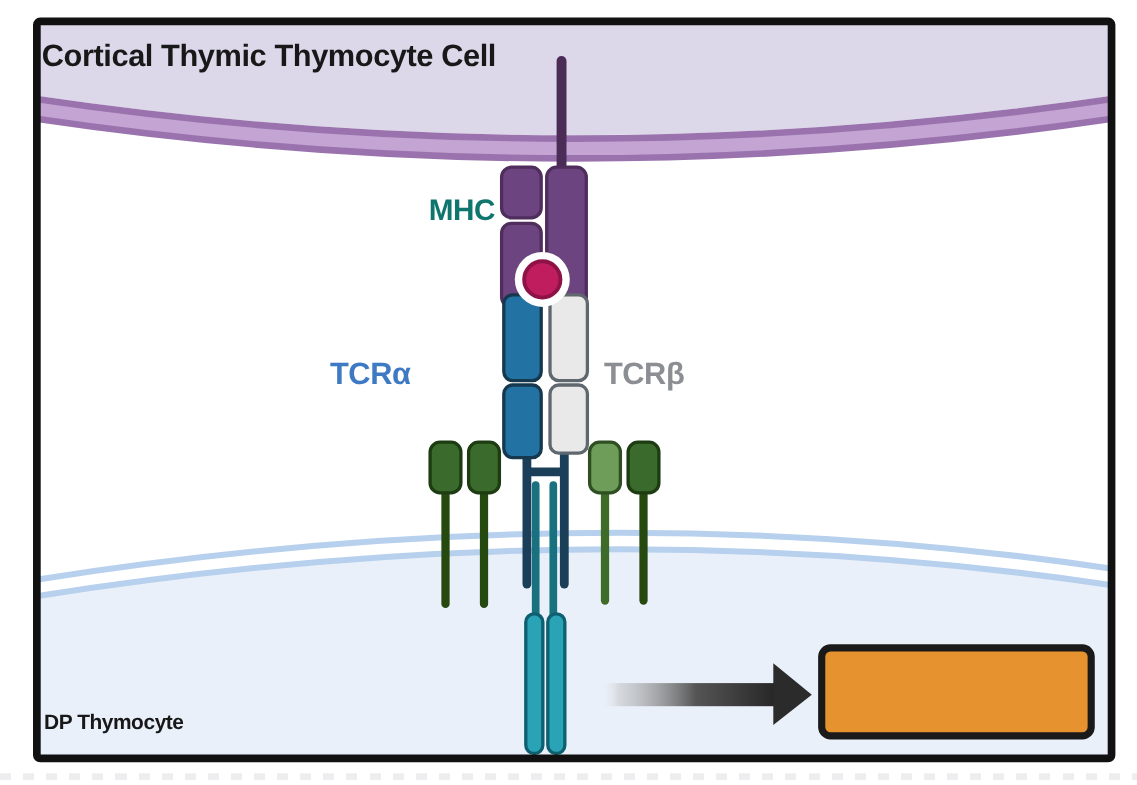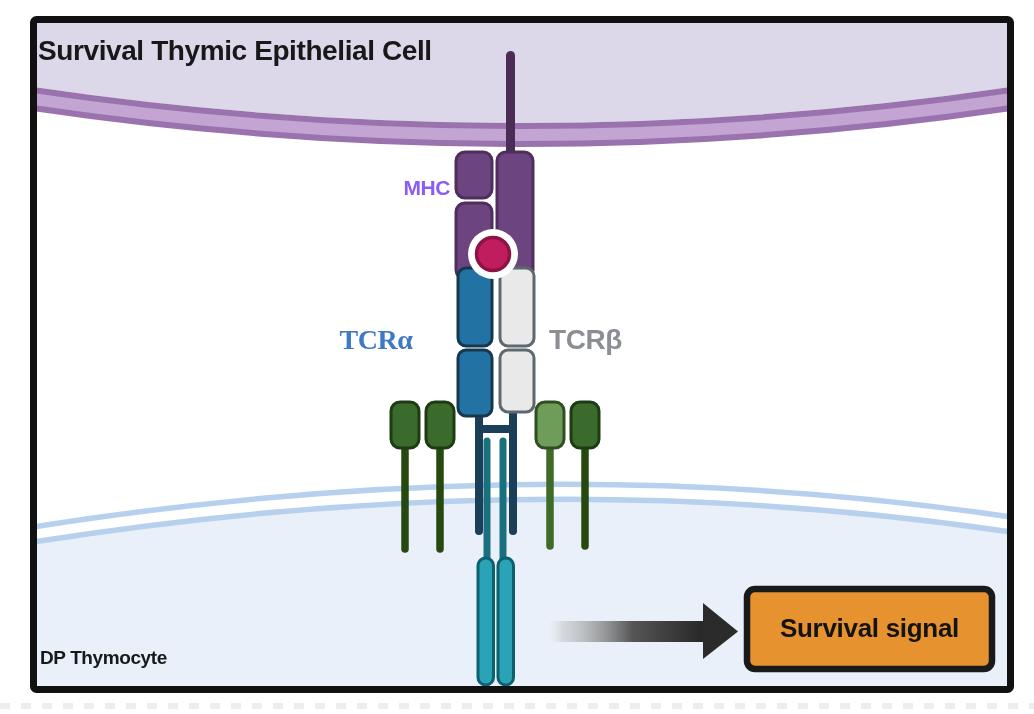--- a/index.html
+++ b/index.html
@@ -8,22 +8,22 @@
     font-family:"Liberation Sans", sans-serif;overflow:hidden;
   }
   .canvas{position:absolute;inset:0;}
   svg{position:absolute;left:0;top:0;}
   .lbl{
     position:absolute;font-weight:700;line-height:1.05;
     letter-spacing:-0.4px;white-space:nowrap;
   }
   .lbl-title{left:38px;top:36px;font-size:28px;color:#181818;}
   .lbl-bottomcell{left:40px;top:648px;font-size:19px;color:#181818;}
-  .lbl-mhc{left:300px;top:177px;width:150px;text-align:right;font-size:21px;color:#8b5cf6;}
-  .lbl-tcra{left:300px;top:325px;width:152px;text-align:center;font-size:28px;color:#3e79c4;font-family:Liberation Serif, serif;}
+  .lbl-mhc{left:300px;top:177px;width:150px;text-align:right;font-size:27px;color:#0f766e;}
+  .lbl-tcra{left:300px;top:325px;width:152px;text-align:left;font-size:28px;color:#3e79c4;}
   .lbl-tcrb{left:549px;top:325px;font-size:28px;color:#8b8e92;}
   .lbl-survival{
     left:747px;top:589px;width:245px;height:80px;
     display:flex;align-items:center;justify-content:center;
     font-size:26px;color:#131313;letter-spacing:-0.3px;
   }
   .ruler-strip{
     position:absolute;left:0;top:703px;width:1034px;height:6px;
     background:repeating-linear-gradient(90deg,#e4e4e8 0 10px,transparent 10px 21px);
     opacity:.65;
@@ -97,26 +97,25 @@
     <g>
       <rect x="543" y="621" width="163" height="21" fill="url(#arrowGrad)"></rect>
       <polygon points="703,603 738,631.5 703,659" fill="#2b2b2b"></polygon>
     </g>
 
     <rect x="747" y="589" width="245" height="80" rx="8" stroke-width="6.5" stroke="#1a1a1a" fill="#e5922f"></rect>
 
     <rect x="33.5" y="19.5" width="977" height="670" rx="3" fill="none" stroke-width="7" stroke="#111111"></rect>
   </svg>
 
-  <div class="lbl lbl-title">Survival Thymic Epithelial Cell</div>
+  <div class="lbl lbl-title">Cortical Thymic Thymocyte Cell</div>
 
   <div class="lbl lbl-mhc">MHC</div>
 
   <div class="lbl lbl-tcra">TCRα</div>
 
   <div class="lbl lbl-tcrb">TCRβ</div>
 
   <div class="lbl lbl-bottomcell">DP Thymocyte</div>
 
-  <div class="lbl lbl-survival">Survival signal</div>
 
   <div class="ruler-strip"></div>
 </div>
 
 </body></html>

